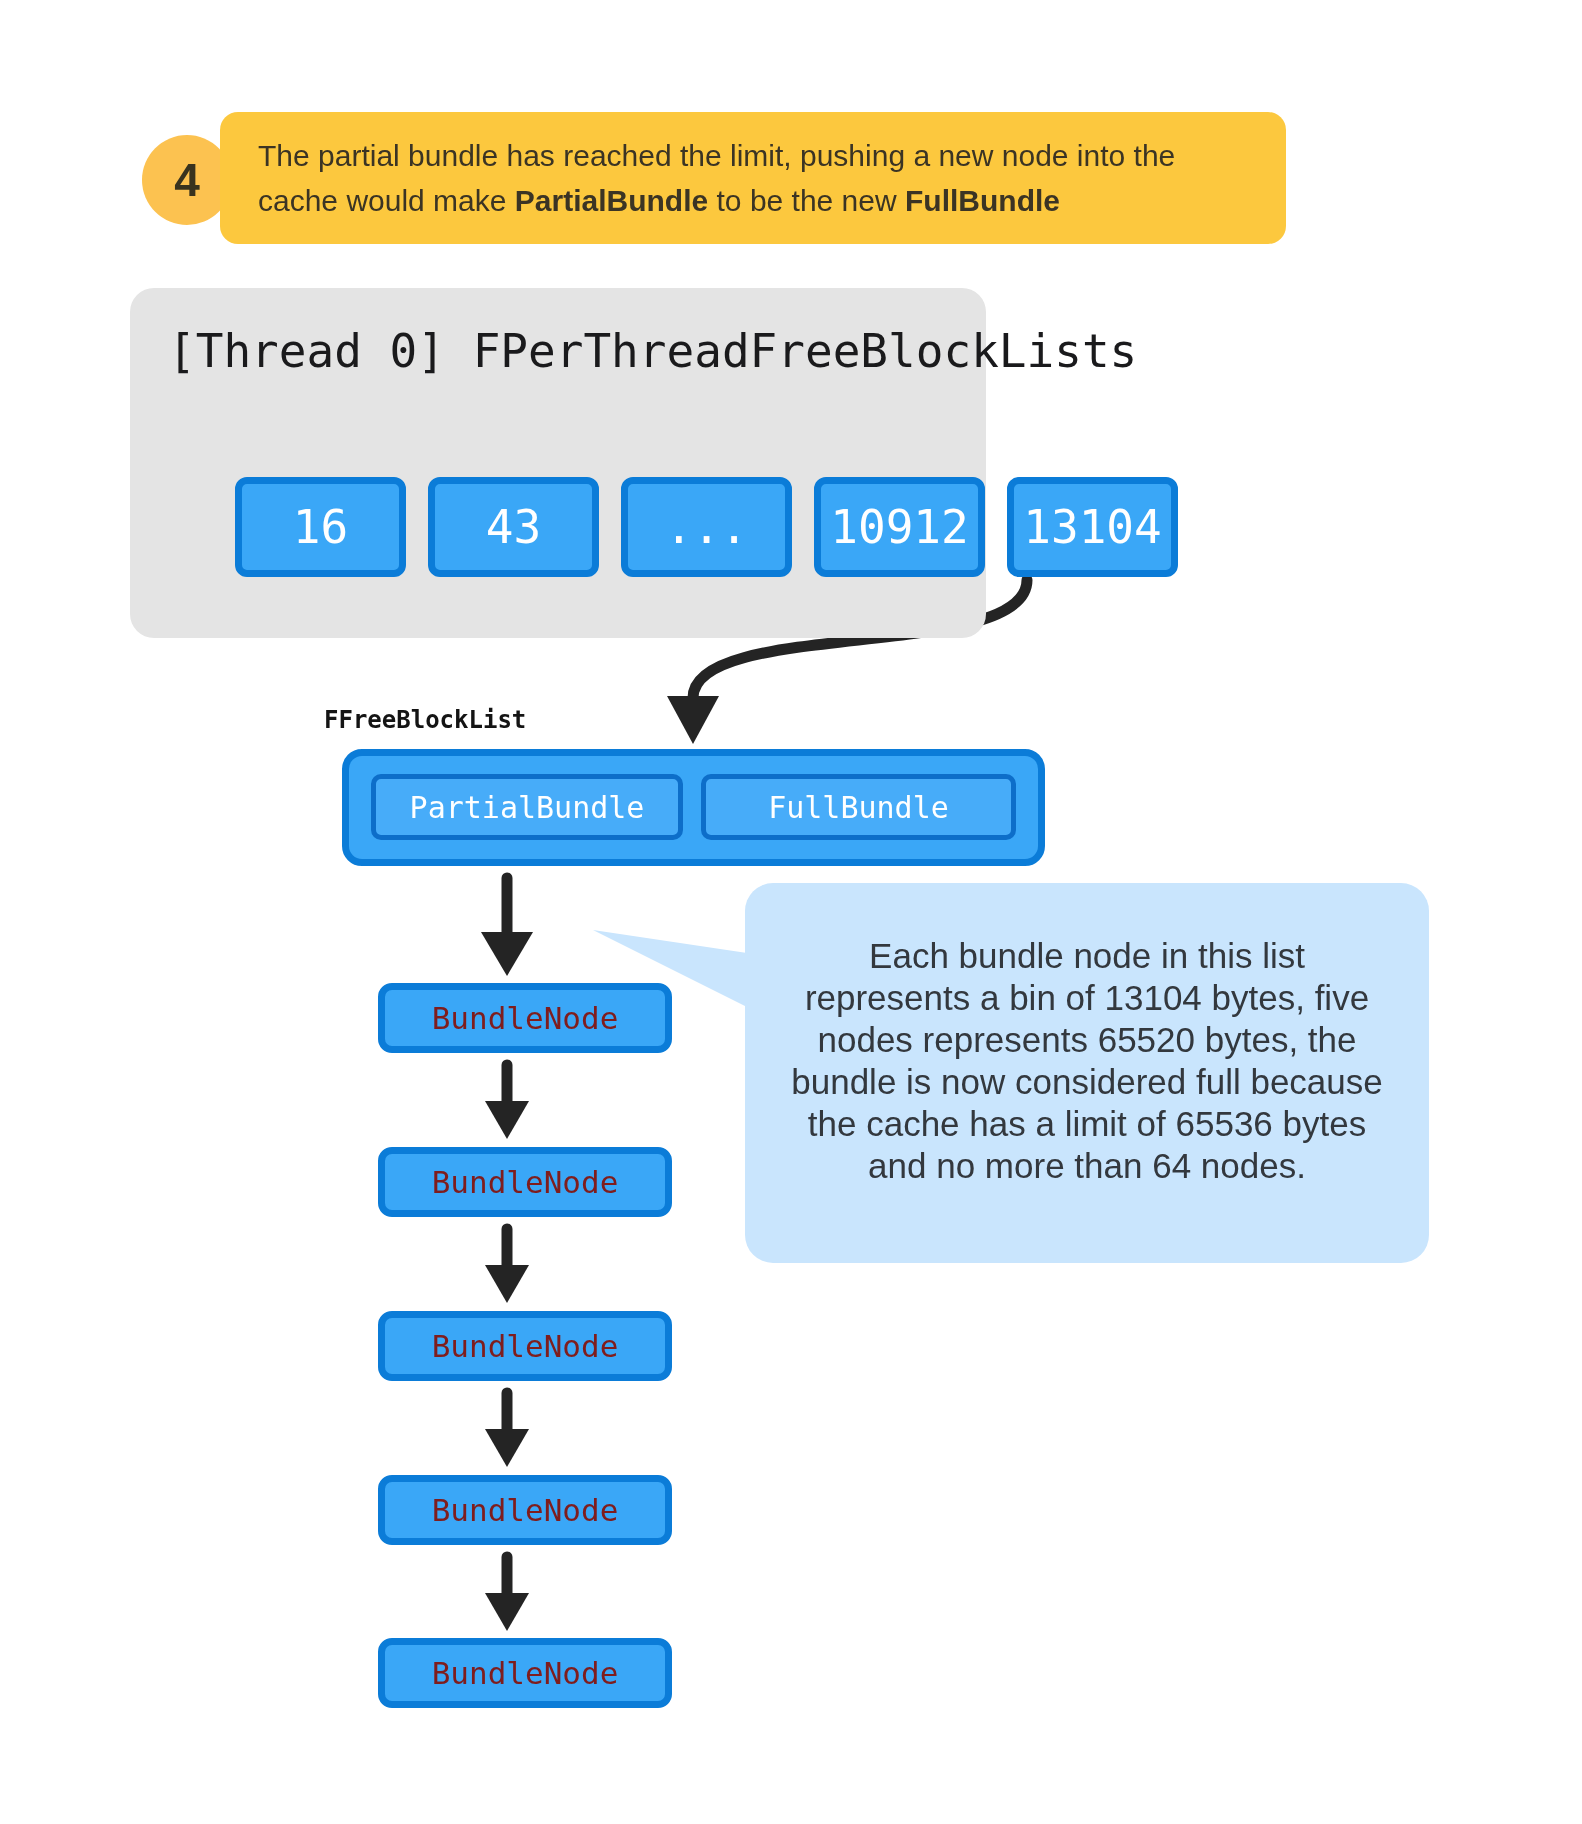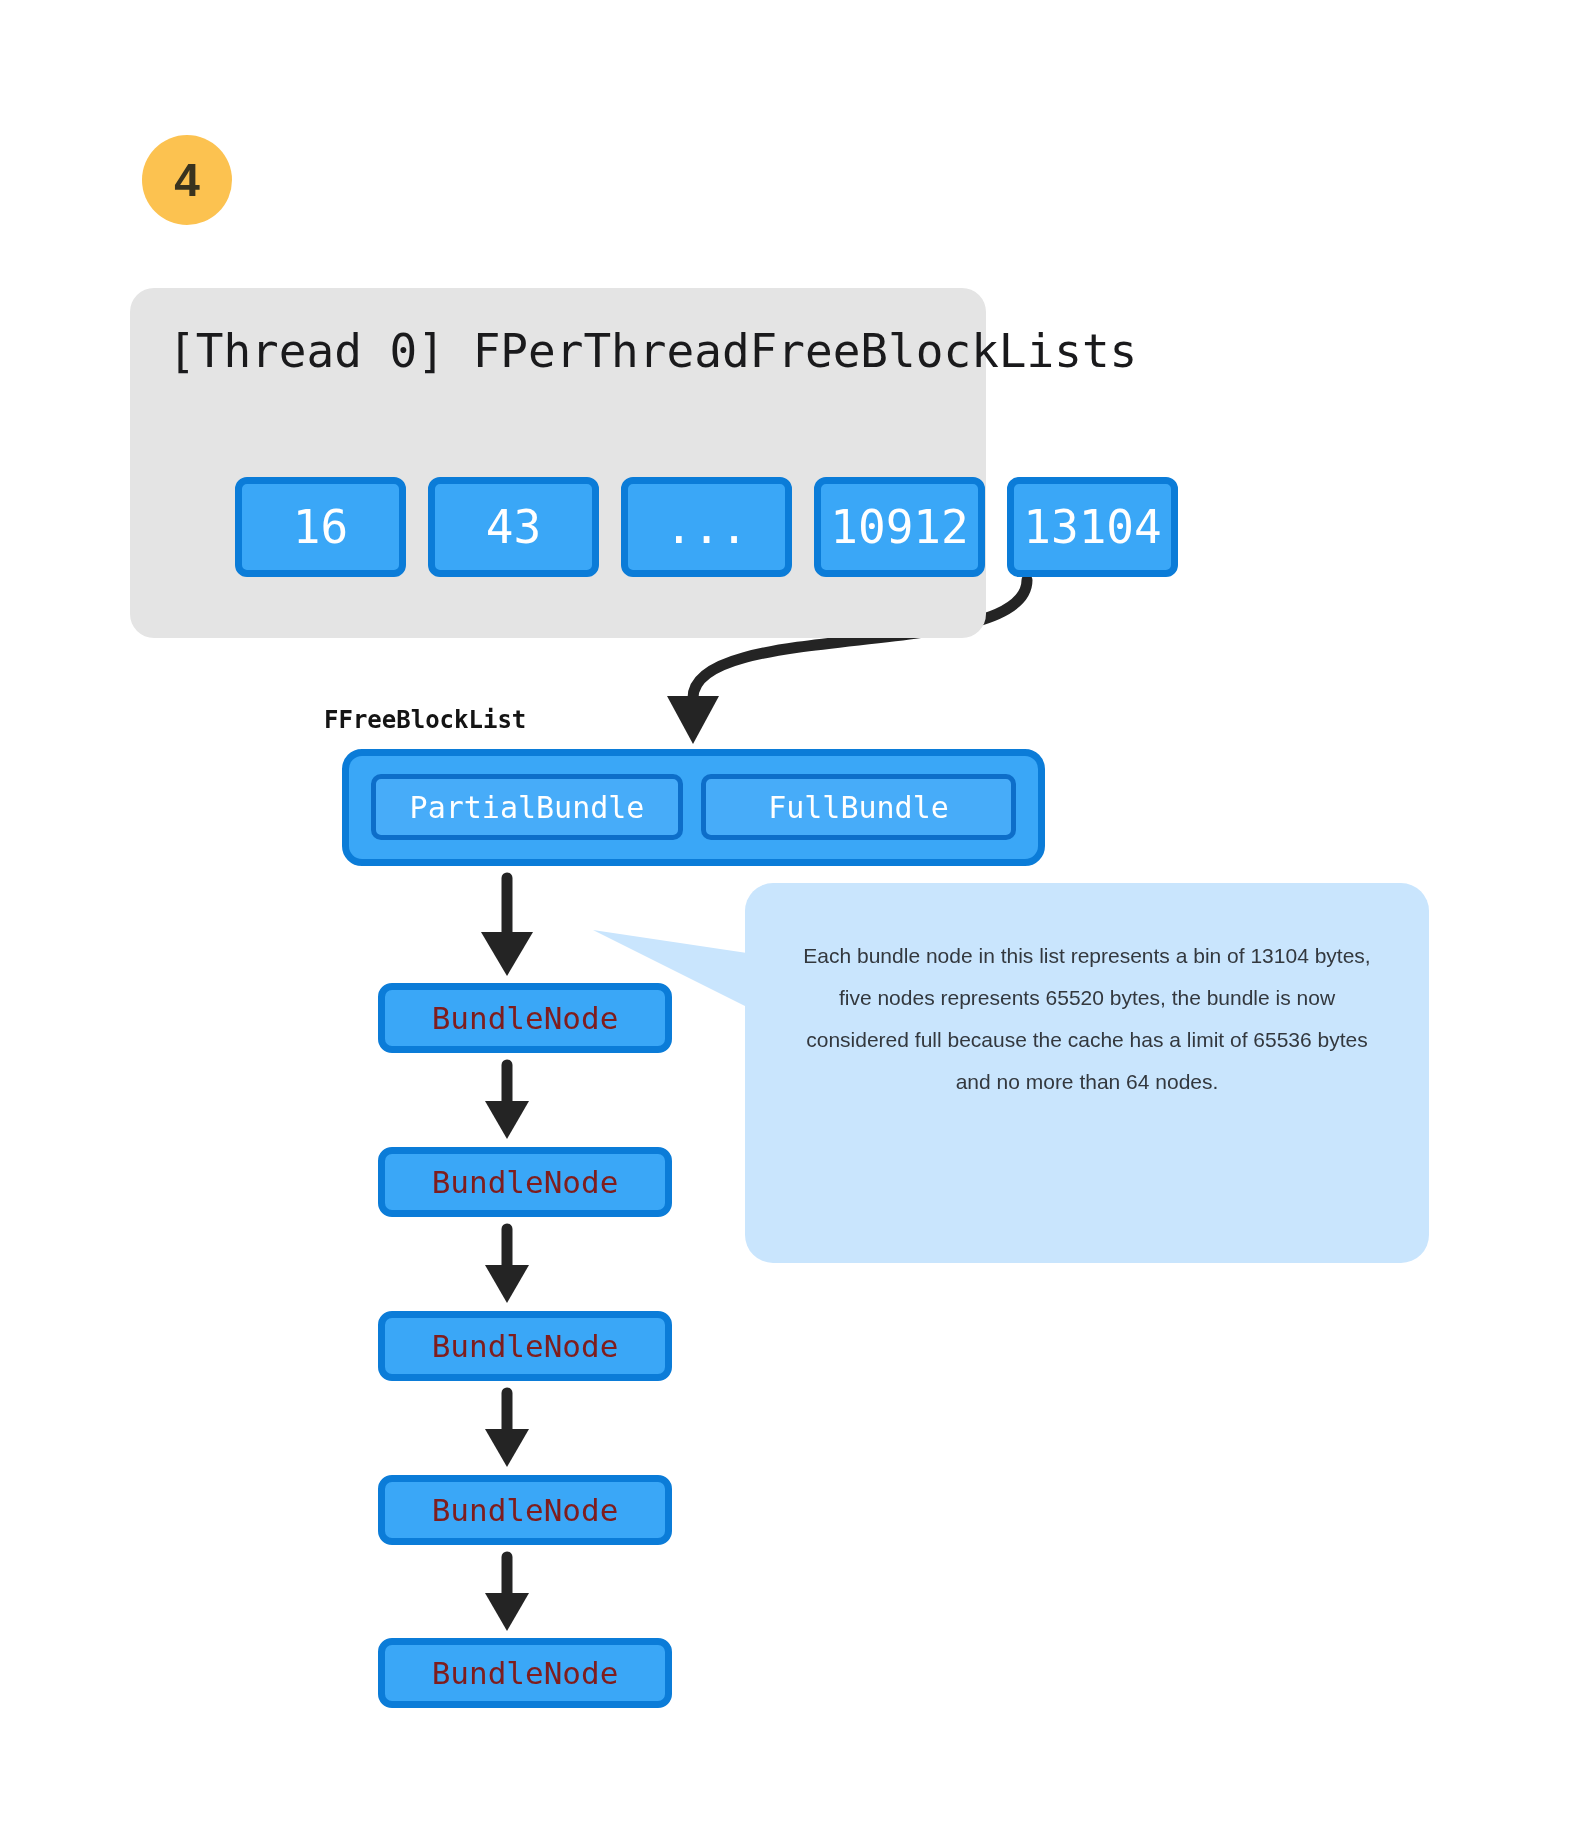--- a/index.html
+++ b/index.html
@@ -72,21 +72,21 @@
   }
   .node.n1 { top:983px; }
   .node.n2 { top:1147px; }
   .node.n3 { top:1311px; }
   .node.n4 { top:1475px; }
   .node.n5 { top:1638px; }
 
   .note {
     position:absolute; left:745px; top:883px; width:684px; height:380px; box-sizing:border-box;
     background:var(--note-bubble,#C9E5FD); border-radius:28px; z-index:2;
-    padding:52px 43px 0 43px; font-size:21px; line-height:42px; color:#33383E; text-align:center;
+    padding:52px 43px 0 43px; font-size:35px; line-height:42px; color:#33383E; text-align:center;
   }
 </style>
 </head>
 <body>
 
 <div class="canvas">
 
   <svg class="overlay" viewBox="0 0 1582 1824" xmlns="http://www.w3.org/2000/svg">
     <g>
       <polygon class="note-tail" points="593,930 747,953 747,1007"></polygon>
@@ -114,20 +114,23 @@
     <g>
       <line class="arrow-shaft" x1="507" y1="1557" x2="507" y2="1597"></line>
       <polygon class="arrow-head" points="485,1593 529,1593 507,1631"></polygon>
     </g>
   </svg>
 
   <div class="step-badge">
     <span>4</span>
   </div>
 
+  <div class="step-box">
+    <span>The partial bundle has reached the limit, pushing a new node into the cache would make </span><b>PartialBundle</b><span> to be the new </span><b>FullBundle</b>
+  </div>
 
   <div class="panel">
     <div class="panel-title">[Thread 0] FPerThreadFreeBlockLists</div>
     <div class="bins">
       <div class="bin">16</div>
       <div class="bin">43</div>
       <div class="bin">...</div>
       <div class="bin">10912</div>
       <div class="bin">13104</div>
     </div>

